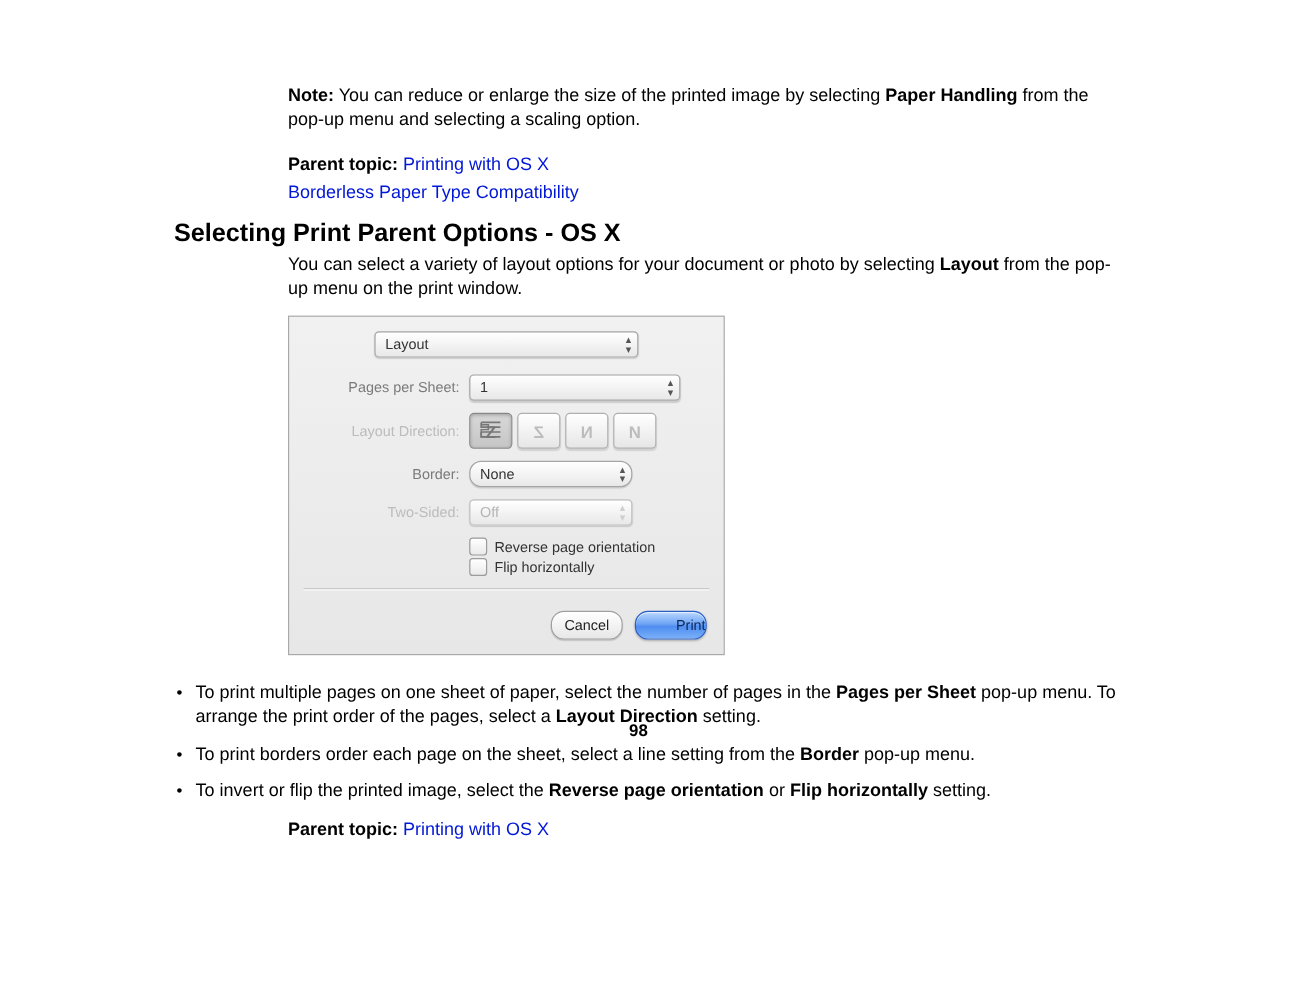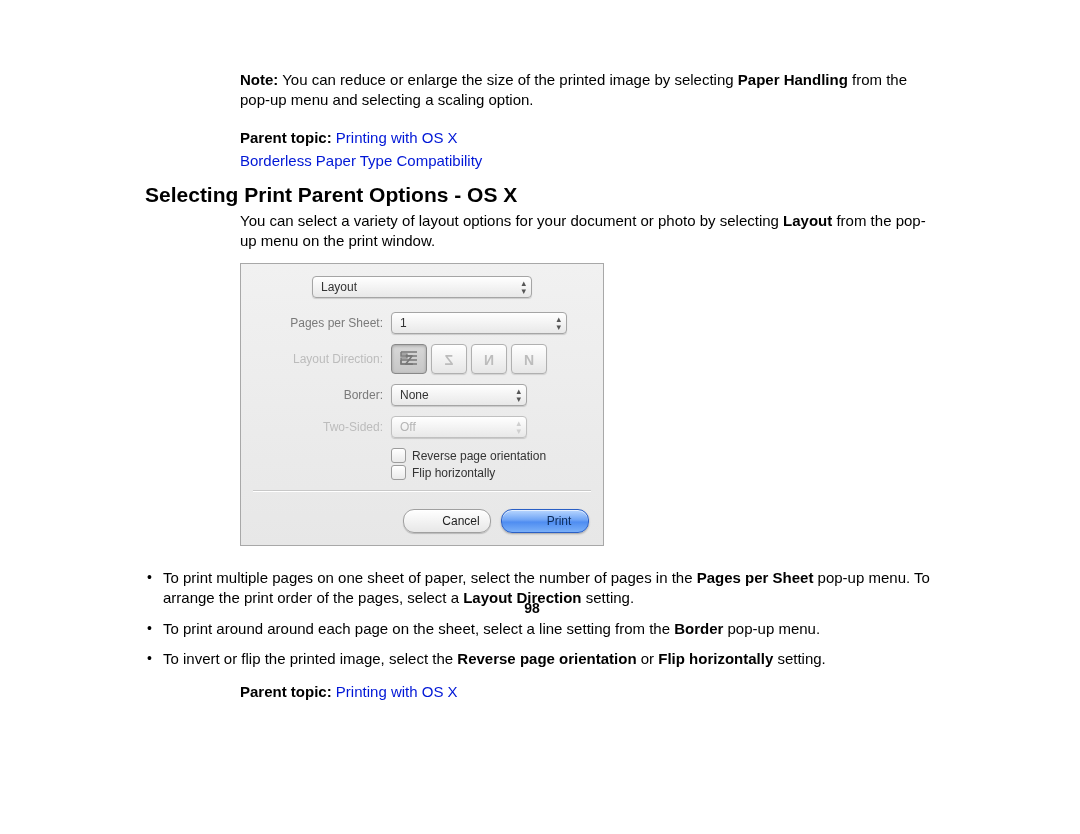--- a/index.html
+++ b/index.html
@@ -95,21 +95,21 @@
   }
   .form-row .lbl {
     width: 130px;
     text-align: right;
     padding-right: 8px;
     color: #7a7a7a;
     font-size: 12px;
   }
   .form-row .ctrl { flex:1; }
   .pps { width: 160px; }
-  .border-sel { width: 120px; }
+  .border-sel { width: 120px; border-radius: 10px; }
   .twosided-sel { width: 120px; }
 
   .dir-group {
     display: flex;
     gap: 4px;
   }
   .dir-btn {
     width: 34px; height: 28px;
     border: 1px solid #b0b0b0;
     border-radius: 4px;
@@ -148,27 +148,27 @@
     padding: 0 14px 12px 0;
   }
   .btn {
     min-width:58px; height:22px;
     border-radius:11px;
     border:1px solid #a0a0a0;
     background:linear-gradient(#ffffff,#e7e7e7);
     font-size:12px; color:#222;
     display:flex; align-items:center; justify-content:center;
     box-shadow: 0 1px 1px rgba(0,0,0,0.2), inset 0 1px 0 #fff;
-    padding-left: 28px;
   }
   .btn.primary {
     border:1px solid #2a5fc5;
     background:linear-gradient(#b9d7ff,#6fa4f5 45%,#4f8df1 55%,#7ab0f8);
     color:#0b2a5a;
     box-shadow: 0 1px 2px rgba(0,0,0,0.3), inset 0 1px 0 rgba(255,255,255,0.6);
+    justify-content: flex-end;
   }
 
   ul.bullets {
     list-style: none;
     padding:0; margin: 0 0 14px 0;
   }
   ul.bullets li {
     position: relative;
     padding-left: 18px;
     margin-bottom: 10px;
@@ -300,21 +300,21 @@
           <span>Print</span>
         </div>
     </div>
   </div>
 
   <ul class="bullets indent">
     <li>
       <span>To print multiple pages on one sheet of paper, select the number of pages in the </span><b>Pages per Sheet</b><span> pop-up menu. To arrange the print order of the pages, select a </span><b>Layout Direction</b><span> setting.</span>
     </li>
     <li>
-      <span>To print around around each page on the sheet, select a line setting from the </span><b>Border</b><span> pop-up menu.</span>
+      <span>To print borders order each page on the sheet, select a line setting from the </span><b>Border</b><span> pop-up menu.</span>
     </li>
     <li>
       <span>To invert or flip the printed image, select the </span><b>Reverse page orientation</b><span> or </span><b>Flip horizontally</b><span> setting.</span>
     </li>
   </ul>
 
   <div class="indent parent-topic">
     <span class="label">Parent topic:</span>
     <span class="link">Printing with OS X</span>
   </div>

